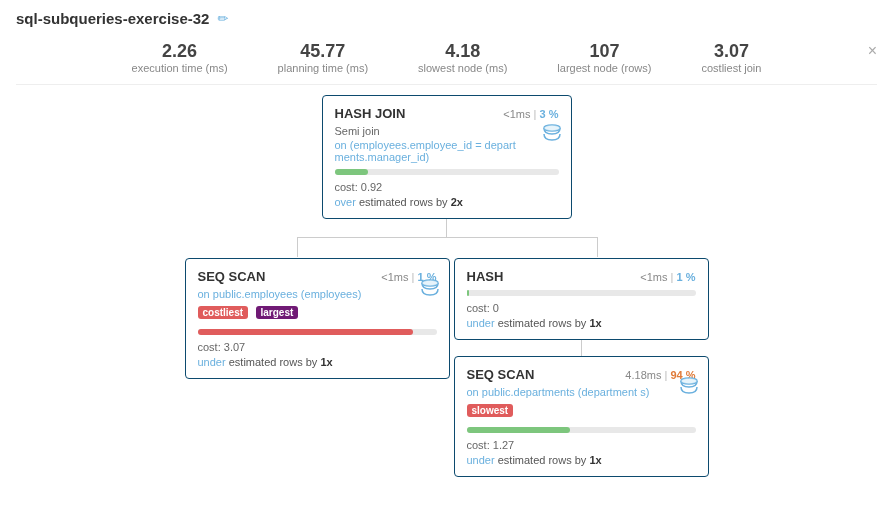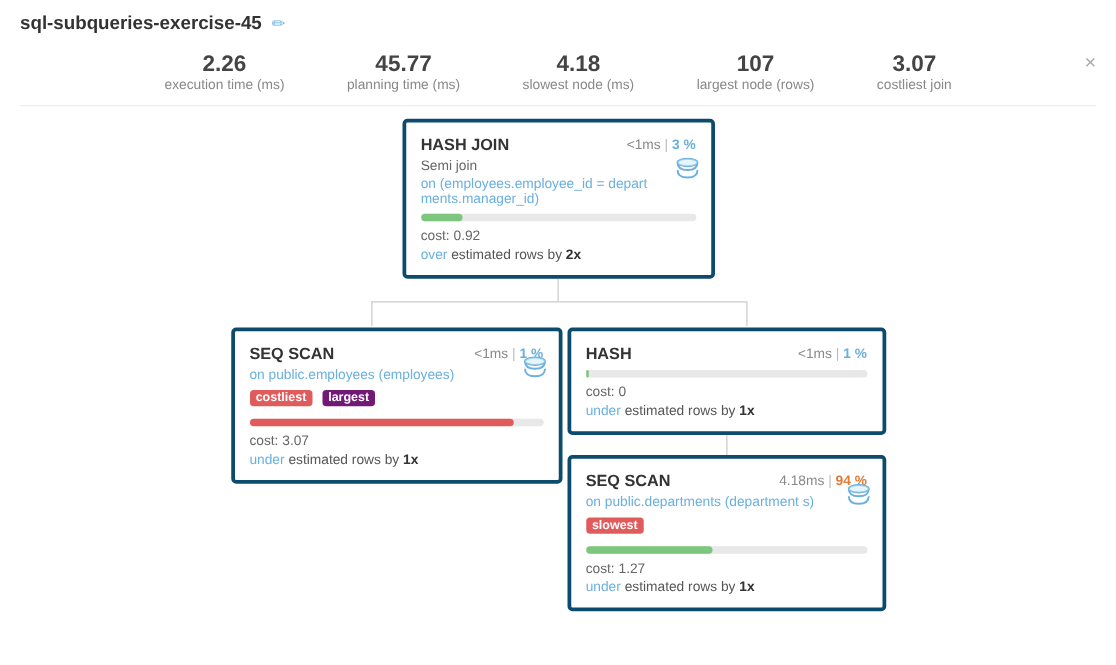--- a/index.html
+++ b/index.html
@@ -67,21 +67,21 @@
       top: 2px;
       color: #aaa;
       font-size: 16px;
       cursor: pointer;
       line-height: 1;
     }
 
     
     .node-card {
       background: #fff;
-      border: 3px solid #0c4a6e;
+      border: 1px solid #0c4a6e;
       border-radius: 4px;
       padding: 10px 12px;
       position: relative;
     }
 
     .node-header {
       display: flex;
       justify-content: space-between;
       align-items: center;
       margin-bottom: 4px;
@@ -206,21 +206,21 @@
     .right-subtree .vert-connect {
       height: 16px;
     }
   </style>
 </head>
 <body>
 
 <div class="page-wrapper">
 
   <div class="page-header">
-    <span class="page-title">sql-subqueries-exercise-45</span>
+    <span class="page-title">sql-subqueries-exercise-32</span>
     <span class="edit-icon">✏</span>
   </div>
 
   <div class="stats-bar">
     <div class="stat-item">
       <span class="stat-value">2.26</span>
       <span class="stat-label">execution time (ms)</span>
     </div>
     <div class="stat-item">
       <span class="stat-value">45.77</span>

